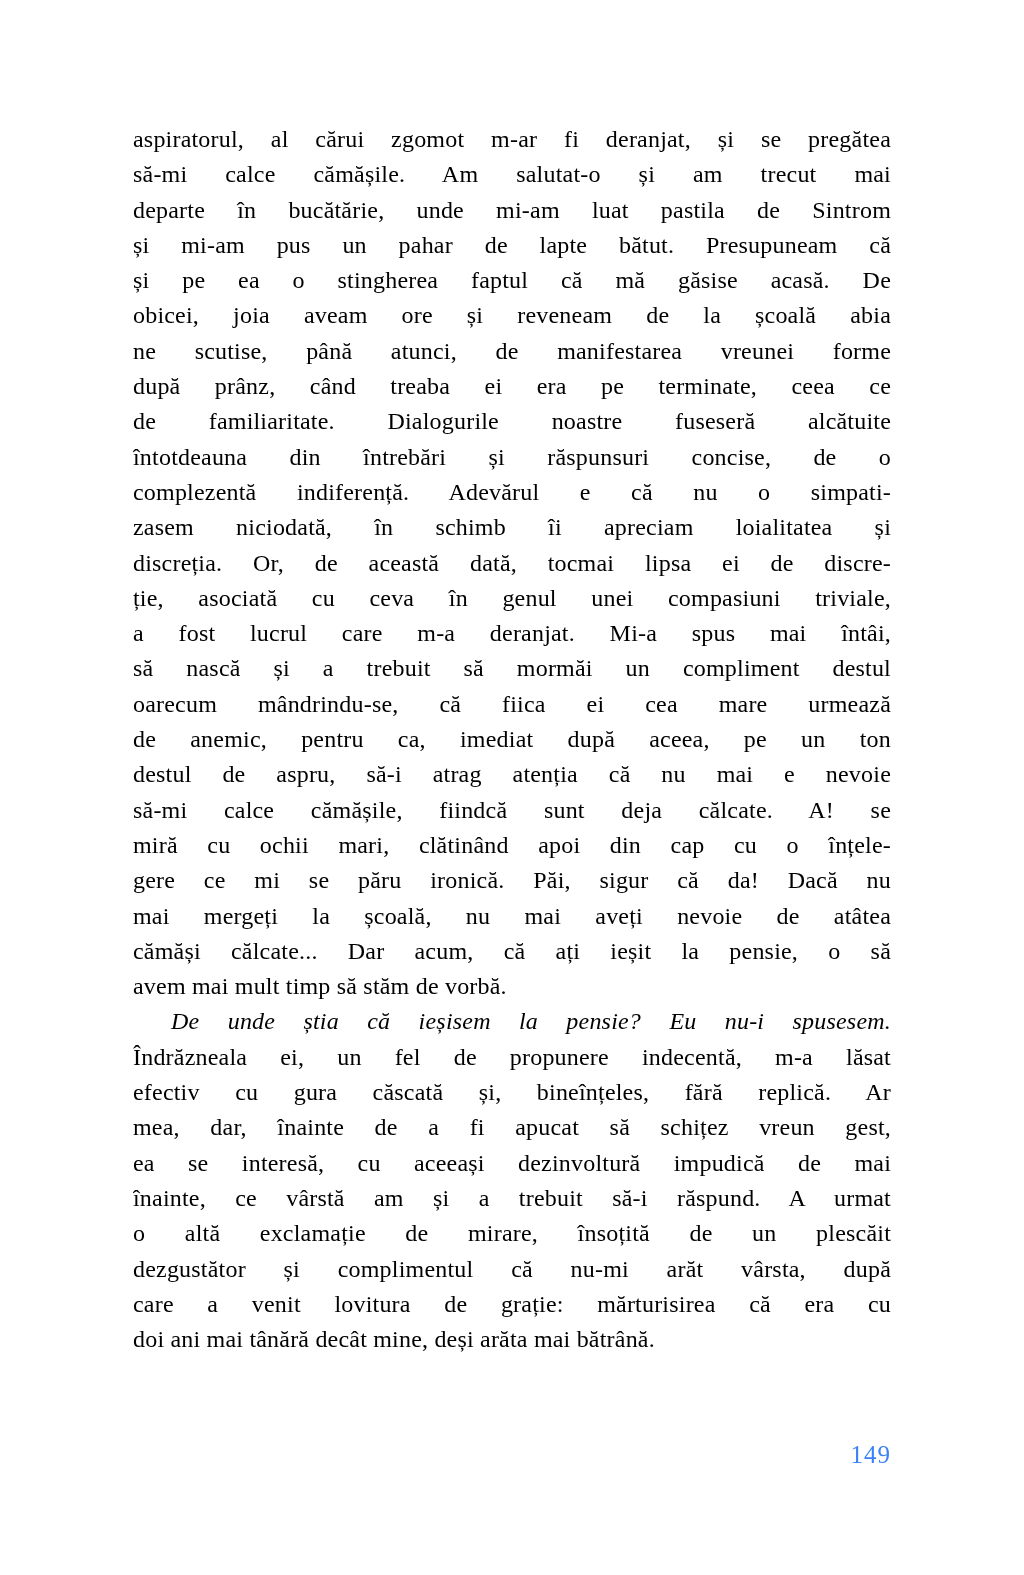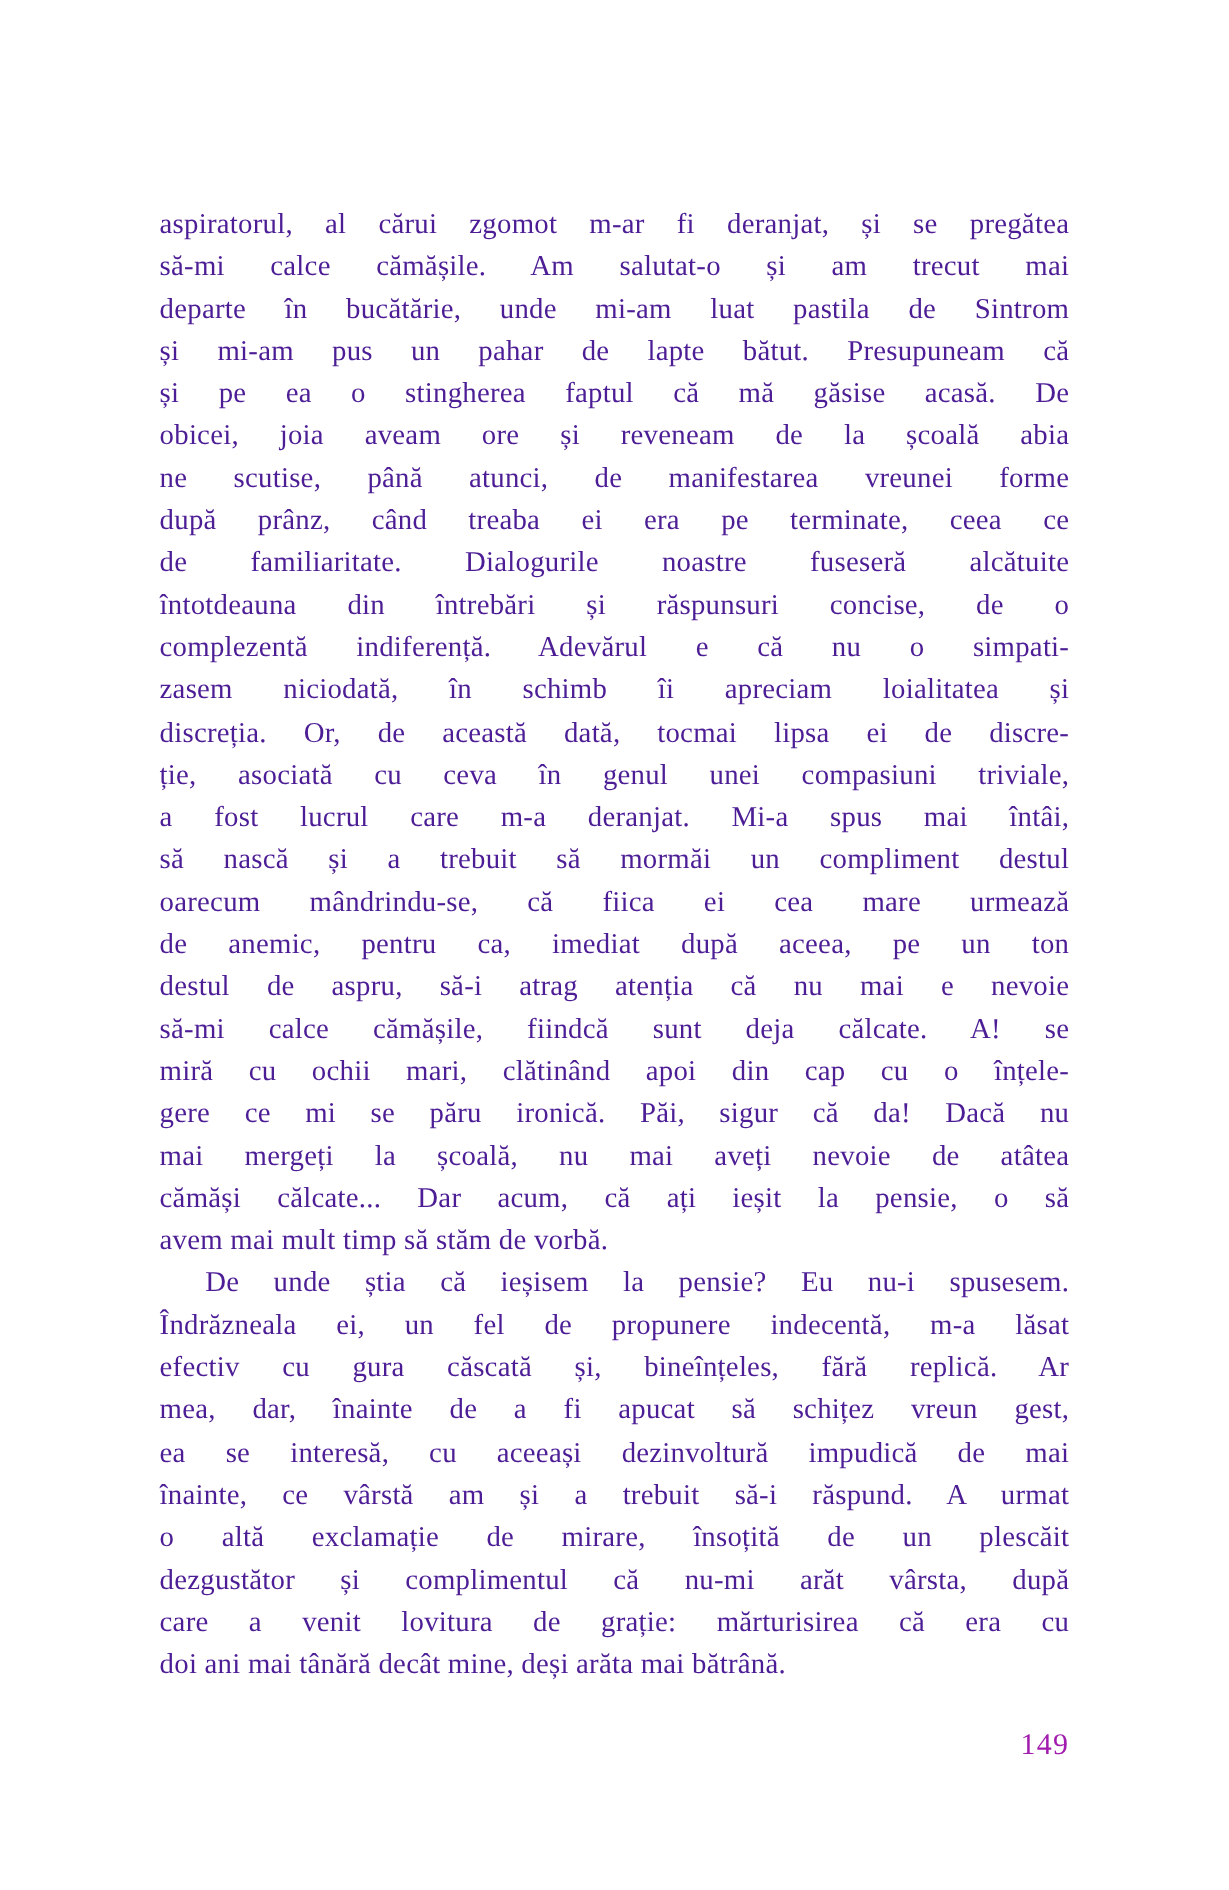--- a/index.html
+++ b/index.html
@@ -14,47 +14,47 @@
     width: 1024px;
     height: 1575px;
     background: #ffffff;
     overflow: hidden;
   }
   .text-column {
     position: absolute;
     left: 133px;
     top: 122px;
     width: 758px;
-    color: #4c1d95;
+    color: #000000;
     font-size: 24px;
     line-height: 35.3px;
     letter-spacing: 0.2px;
-    margin-top: 48px;
   }
   .para-line {
     text-align: justify;
     text-align-last: justify;
     white-space: normal;
     height: 35.3px;
     overflow: hidden;
   }
   .para-line.last {
     text-align: center;
     text-align-last: left;
   }
   .para-line.indent {
     text-indent: 38px;
+    font-style: italic;
   }
   .page-number {
     position: absolute;
     left: 133px;
     top: 1441px;
     width: 758px;
     text-align: right;
-    color: #a21caf;
+    color: #3b82f6;
     font-size: 25px;
     letter-spacing: 1px;
   }
 </style>
 </head>
 <body>
 
 <div class="page">
   <div class="text-column">
 

